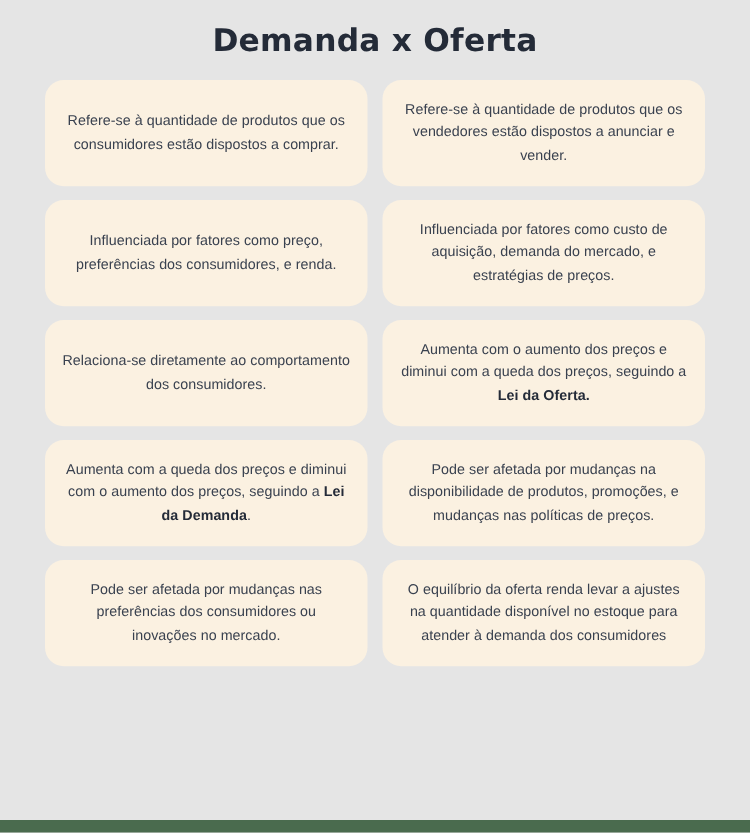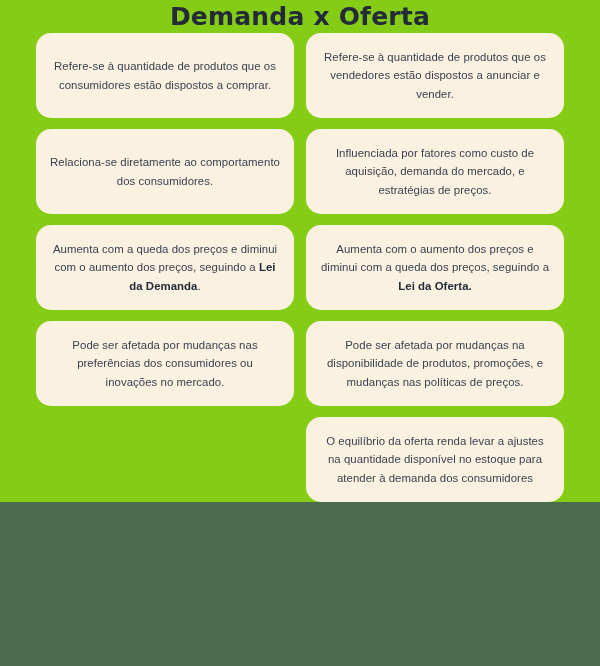--- a/index.html
+++ b/index.html
@@ -8,23 +8,23 @@
   }
   body {
     width: 600px;
     height: 666px;
     background: #4a6b4e;
     font-family: "Liberation Sans", sans-serif;
     overflow: hidden;
   }
   .page {
     width: 600px;
-    height: 502px;
+    height: 656px;
     box-sizing: border-box;
-    background: #84cc16;
+    background: #e5e5e5;
     display: flex;
     flex-direction: column;
     align-items: center;
   }
   .title {
     margin: 0;
     padding: 0;
     color: #242b38;
     font-size: 25px;
     font-weight: bold;
@@ -83,20 +83,23 @@
 
   <h1 class="title">Demanda x Oferta</h1>
 
   <div class="columns">
 
     <div class="column">
       <div class="card">
         <span class="card-text">Refere-se à quantidade de produtos que os consumidores estão dispostos a comprar.</span>
       </div>
       <div class="card">
+        <span class="card-text">Influenciada por fatores como preço, preferências dos consumidores, e renda.</span>
+      </div>
+      <div class="card">
         <span class="card-text">Relaciona-se diretamente ao comportamento dos consumidores.</span>
       </div>
       <div class="card">
         <span class="card-text">Aumenta com a queda dos preços e diminui com o aumento dos preços, seguindo a <b>Lei da Demanda</b>.</span>
       </div>
       <div class="card">
         <span class="card-text">Pode ser afetada por mudanças nas preferências dos consumidores ou inovações no mercado.</span>
       </div>
     </div>
 

